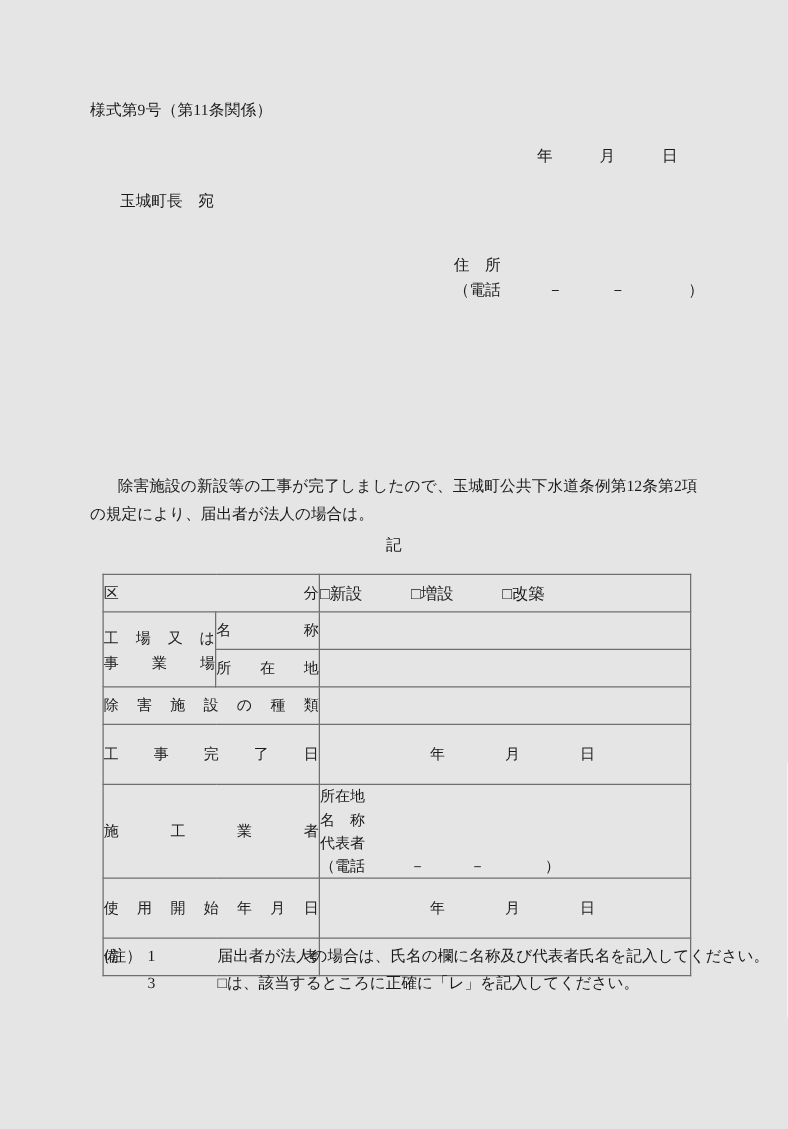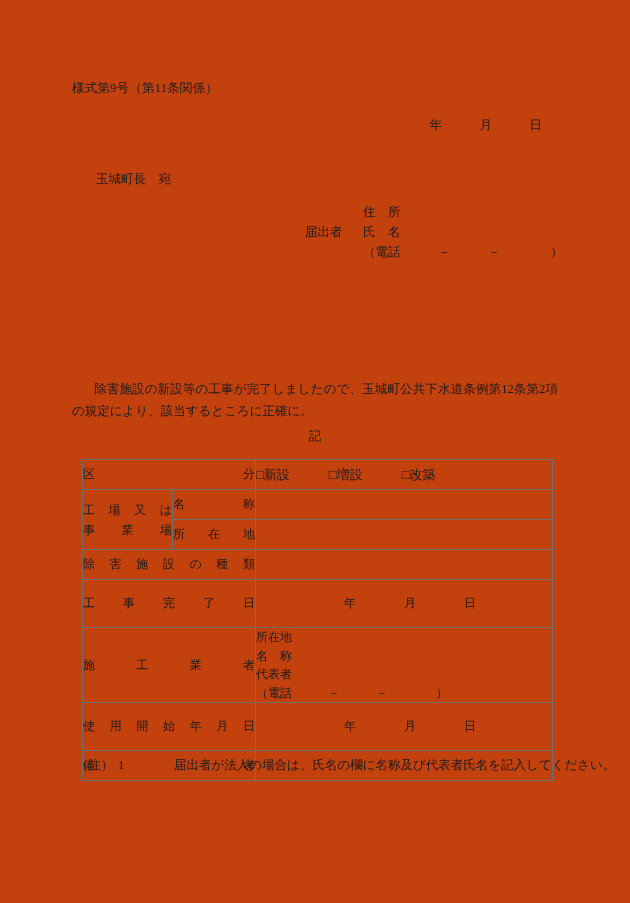--- a/index.html
+++ b/index.html
@@ -8,21 +8,21 @@
     background: #ffffff;
   }
   body {
     font-family: "Liberation Serif", "DejaVu Serif", serif;
     color: #1a1a1a;
   }
   .page {
     position: relative;
     width: 630px;
     height: 903px;
-    background: #c2410c;
+    background: #e5e5e5;
     box-sizing: border-box;
     overflow: hidden;
   }
 
   
   .form-no {
     position: absolute;
     left: 72px;
     top: 80px;
     font-size: 12.5px;
@@ -34,21 +34,21 @@
     left: 0;
     right: 88px;
     top: 117px;
     text-align: right;
     font-size: 12.5px;
     white-space: pre;
   }
   .addressee {
     position: absolute;
     left: 96px;
-    top: 171px;
+    top: 153px;
     font-size: 12.5px;
     white-space: pre;
   }
 
   
   .declarant {
     position: absolute;
     left: 305px;
     top: 202px;
     font-size: 12.5px;
@@ -203,26 +203,25 @@
 <div class="page">
 
   <div class="form-no">様式第9号（第11条関係）</div>
 
   <div class="date-line">年　　　月　　　日</div>
 
   <div class="addressee">玉城町長　宛</div>
 
   <div class="declarant">
     <span class="row"><span class="lbl" style="color:transparent">届出者</span><span class="val">住　所</span></span>
-    <span class="row"><span class="lbl">届出者</span><span class="val">氏　名</span></span>
     <span class="row"><span class="lbl" style="color:transparent">届出者</span><span class="val">（電話　　　－　　　－　　　　）</span></span>
   </div>
 
 
-  <div class="body-para"><span class="lead"></span><span>除害施設の新設等の工事が完了しましたので、玉城町公共下水道条例第12条第2項の規定により、該当するところに正確に。</span></div>
+  <div class="body-para"><span class="lead"></span><span>除害施設の新設等の工事が完了しましたので、玉城町公共下水道条例第12条第2項の規定により、届出者が法人の場合は。</span></div>
 
   <div class="ki">記</div>
 
   <table class="form-table">
     <colgroup>
       <col style="width:90px">
       <col style="width:83px">
       <col style="width:297px">
     </colgroup>
     <tbody>
@@ -343,15 +342,16 @@
           </div>
         </td>
         <td class="val-cell"></td>
       </tr>
 
     </tbody>
   </table>
 
   <div class="notes">
     <span class="note-row"><span class="marker">（注）</span><span class="num">1</span><span class="note-text">届出者が法人の場合は、氏名の欄に名称及び代表者氏名を記入してください。</span></span>
+    <span class="note-row"><span class="marker"></span><span class="num">3</span><span class="note-text">□は、該当するところに正確に「レ」を記入してください。</span></span>
   </div>
 
 </div>
 
 </body></html>

